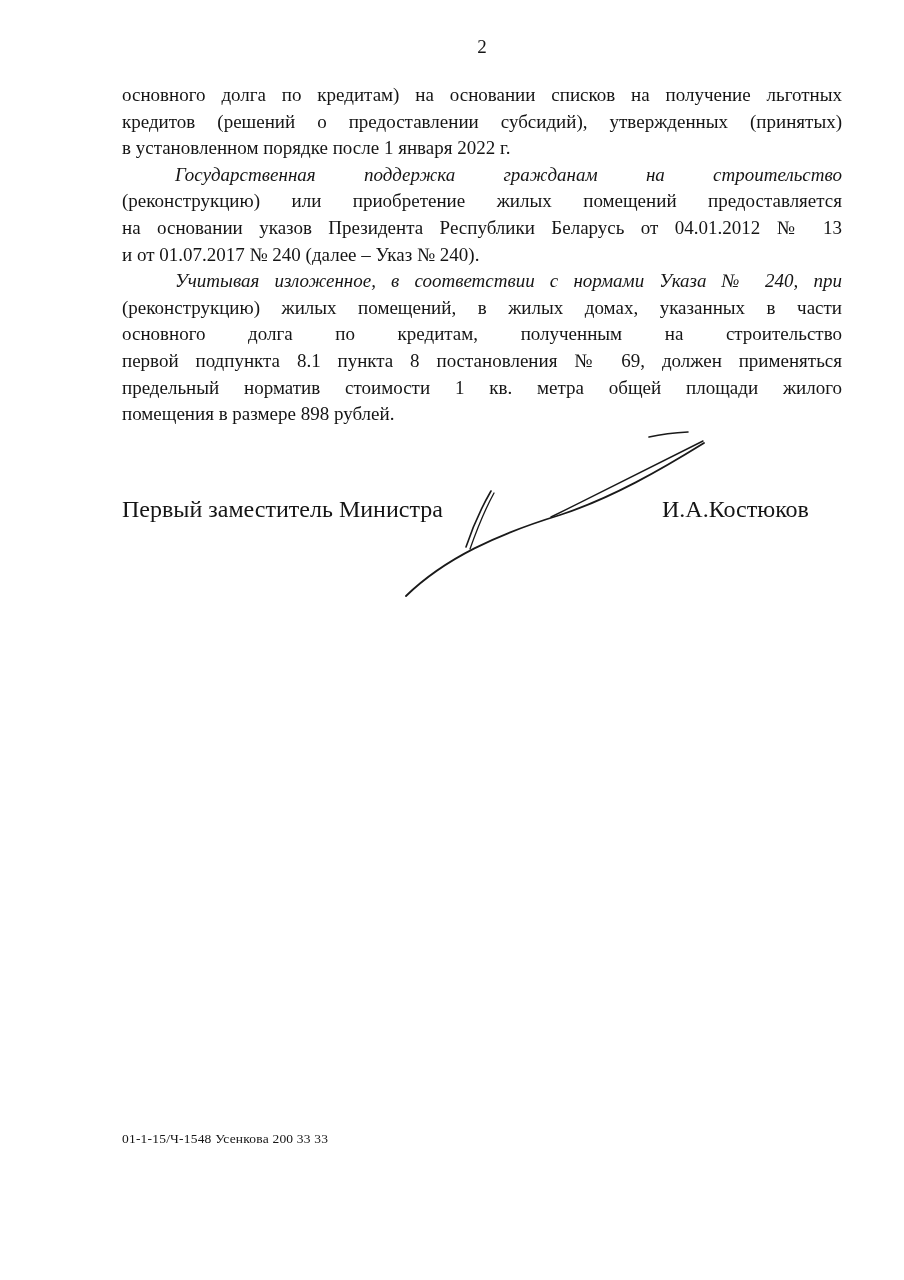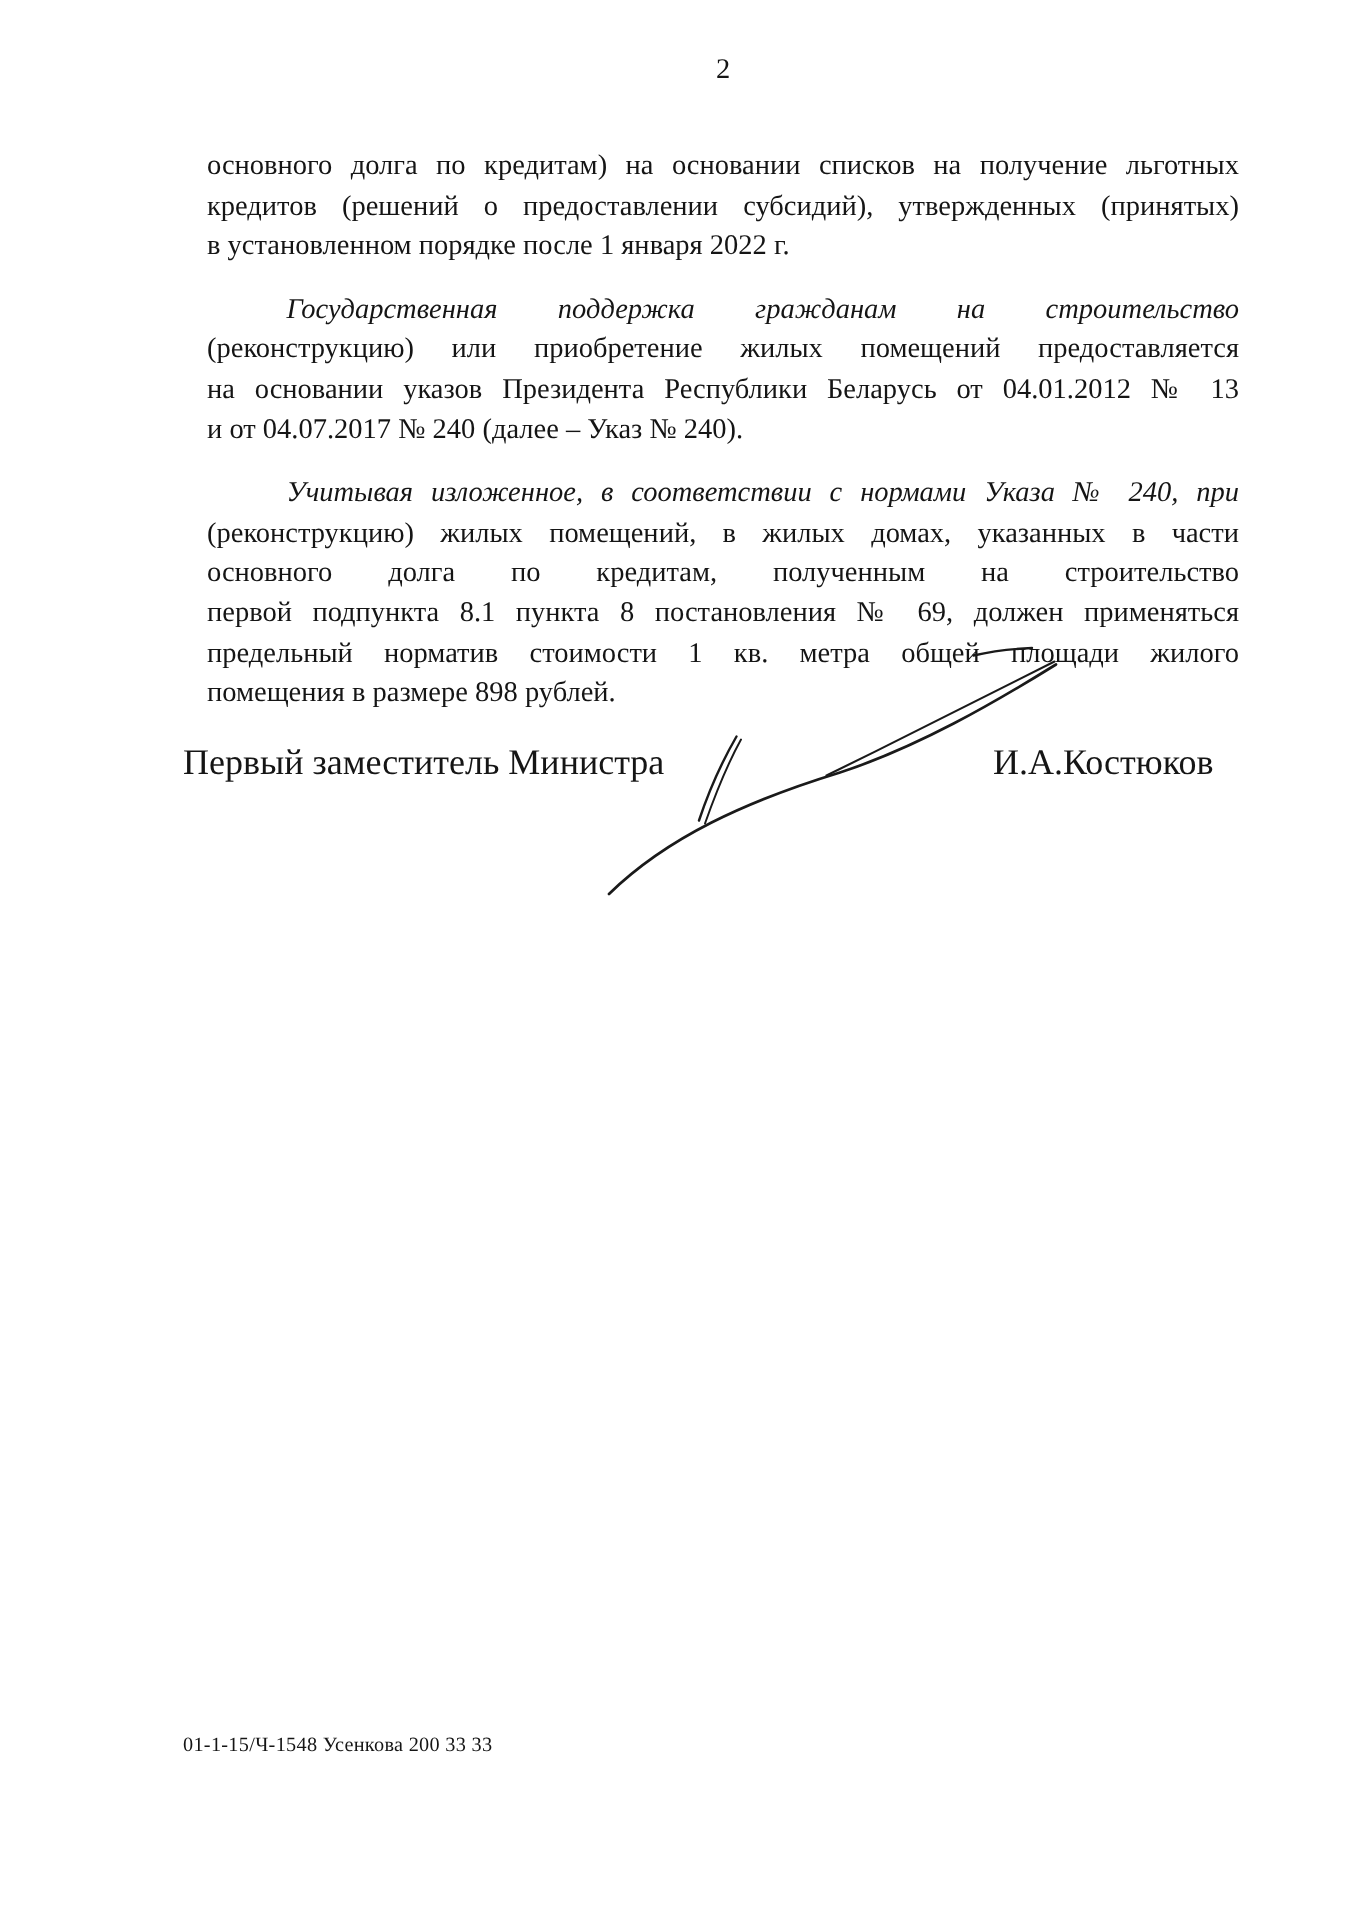--- a/index.html
+++ b/index.html
@@ -26,21 +26,21 @@
     font-size: 19px;
   }
   .doc-body {
     position: absolute;
     top: 82px;
     left: 122px;
     width: 720px;
     font-size: 19px;
     line-height: 26.6px;
   }
-  .paragraph { margin: 16px; }
+  .paragraph { margin: 0; }
   .ln {
     text-align: justify;
     text-align-last: justify;
     white-space: normal;
   }
   .ln-last { text-align-last: left; }
   .ln-indent { padding-left: 53px; font-style: italic; }
   .signature-row {
     position: absolute;
     top: 497px;
@@ -66,41 +66,40 @@
     top: 420px;
     width: 330px;
     height: 190px;
   }
   .footer-ref {
     position: absolute;
     top: 1131px;
     left: 122px;
     font-size: 13.5px;
     letter-spacing: 0.2px;
-    margin-top: 24px;
   }
 </style>
 </head>
 <body>
 
 <div class="page">
 
   <div class="page-number">2</div>
 
   <div class="doc-body">
       <div class="paragraph">
         <div class="ln">основного долга по кредитам) на основании списков на получение льготных</div>
         <div class="ln">кредитов (решений о предоставлении субсидий), утвержденных (принятых)</div>
         <div class="ln ln-last">в установленном порядке после 1 января 2022 г.</div>
       </div>
       <div class="paragraph">
         <div class="ln ln-indent">Государственная поддержка гражданам на строительство</div>
         <div class="ln">(реконструкцию) или приобретение жилых помещений предоставляется</div>
         <div class="ln">на основании указов Президента Республики Беларусь от 04.01.2012 № 13</div>
-        <div class="ln ln-last">и от 04.07.2017 № 240 (далее – Указ № 240).</div>
+        <div class="ln ln-last">и от 01.07.2017 № 240 (далее – Указ № 240).</div>
       </div>
       <div class="paragraph">
         <div class="ln ln-indent">Учитывая изложенное, в соответствии с нормами Указа № 240, при</div>
         <div class="ln">(реконструкцию) жилых помещений, в жилых домах, указанных в части</div>
         <div class="ln">основного долга по кредитам, полученным на строительство</div>
         <div class="ln">первой подпункта 8.1 пункта 8 постановления № 69, должен применяться</div>
         <div class="ln">предельный норматив стоимости 1 кв. метра общей площади жилого</div>
         <div class="ln ln-last">помещения в размере 898 рублей.</div>
       </div>
     </div>

